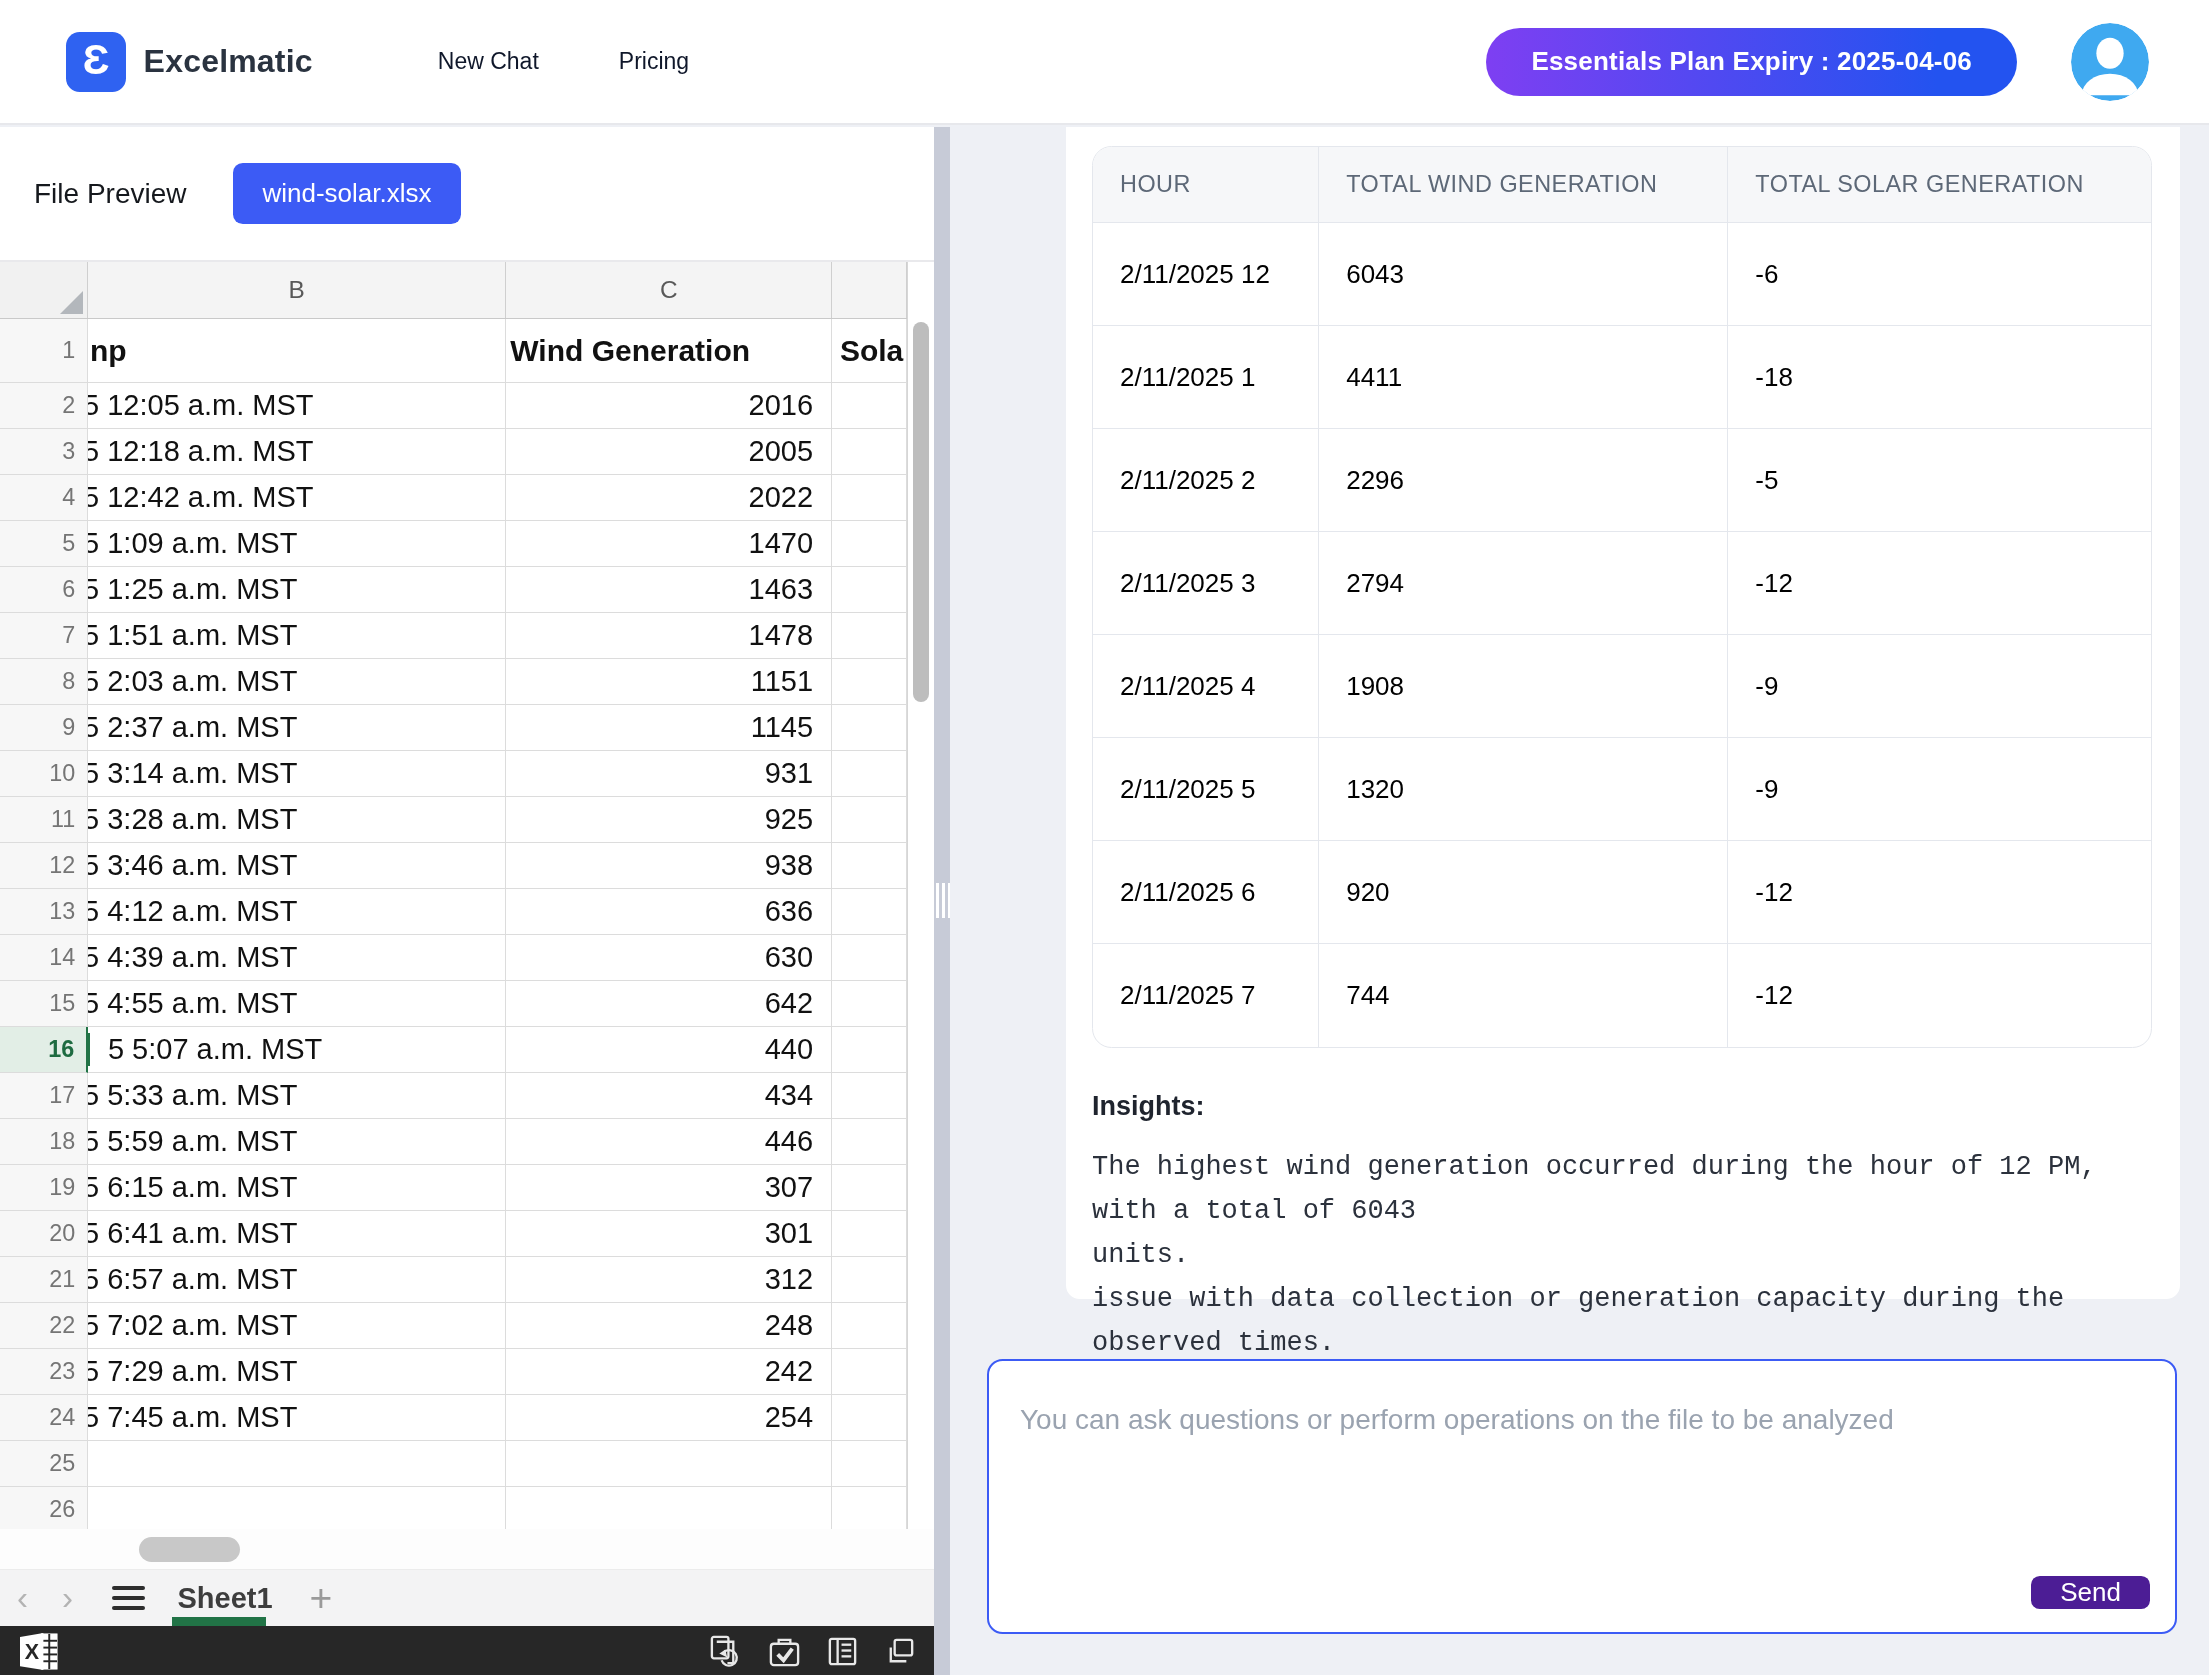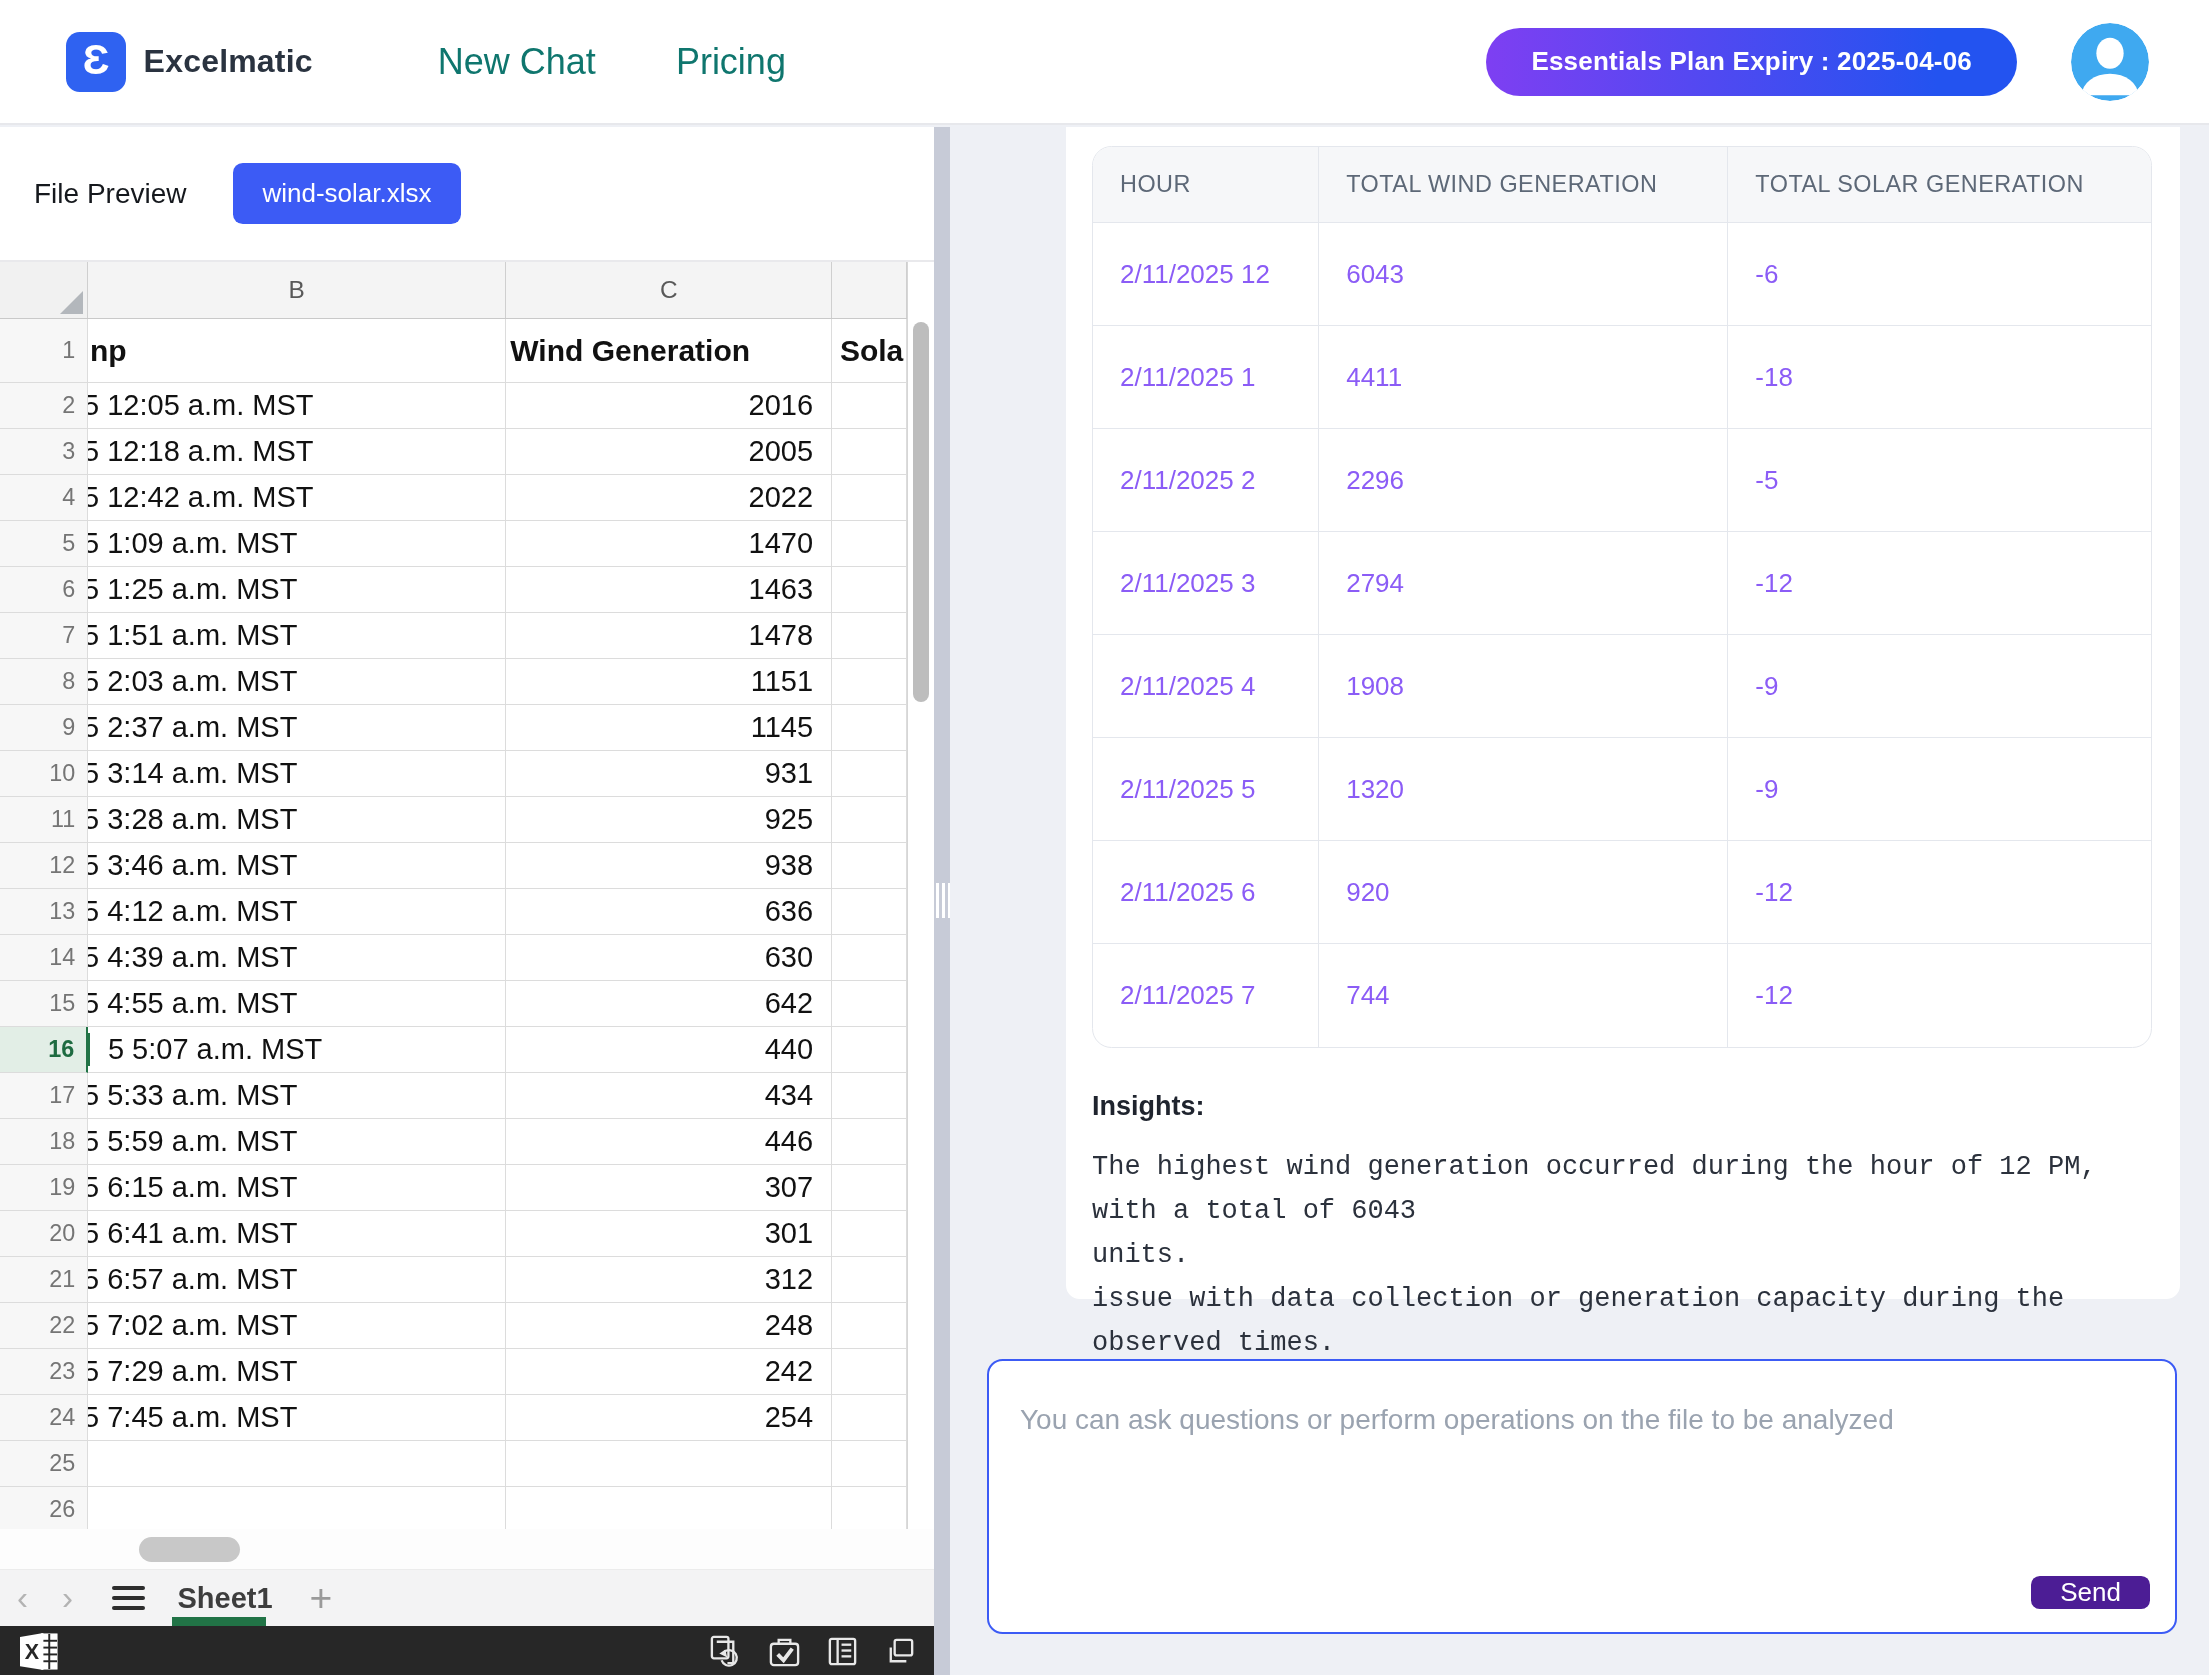--- a/index.html
+++ b/index.html
@@ -8,21 +8,21 @@
   .app { position:relative; width:2210px; height:1675px; }
 
   
   .topbar { position:absolute; left:0; top:0; width:2210px; height:125px; background:#ffffff;
             border-bottom:2px solid #e7e8ec; display:flex; align-items:center; z-index:5; }
   .logo-sq { width:60px; height:60px; margin-left:66px; border-radius:13.7px; background:#2f62f1;
              display:flex; align-items:center; justify-content:center; }
   .logo-glyph { color:#ffffff; font-size:43px; font-weight:700; line-height:1; transform:translateY(-2px); }
   .brand { margin-left:17.6px; font-size:32px; font-weight:700; color:#2a3340; letter-spacing:0.2px; }
   .nav { display:flex; margin-left:125px; gap:80px; }
-  .nav-link { font-size:36px; color:#0f766e; cursor:pointer; }
+  .nav-link { font-size:23px; color:#0f172a; cursor:pointer; }
   .top-spacer { flex:1; }
   .plan-pill { height:68px; border-radius:34px; padding:0 45px; display:flex; align-items:center;
                background:linear-gradient(90deg,#7e3ff2 0%,#2353f0 85%); color:#fff; font-size:26px;
                font-weight:600; letter-spacing:0.2px; cursor:pointer; }
   .avatar { width:78px; height:78px; border-radius:50%; margin-left:54px; margin-right:61px; overflow:hidden; cursor:pointer; }
 
   
   .left-panel { position:absolute; left:0; top:127px; width:934px; height:1549px; background:#ffffff; }
   .preview-bar { height:135px; background:#fff; border-bottom:2px solid #e9e9ec; display:flex; align-items:center; }
   .preview-label { margin-left:34px; font-size:28px; color:#15181d; }
@@ -84,21 +84,21 @@
 
   
   .right-panel { position:absolute; left:950px; top:127px; width:1260px; height:1549px; background:#eef0f5; }
   .message-card { margin-left:116px; width:1114px; height:1172px; background:#ffffff; border-radius:0 0 13.7px 13.7px;
                   padding:18.5px 26px 0 26px; }
   .rtable-wrap { width:1060px; border:1px solid #e4e7ed; border-radius:19.5px; overflow:hidden; background:#fff; }
   table.rtable { width:100%; border-collapse:collapse; }
   .rtable th { height:76px; background:#f6f7f9; text-align:left; padding-left:27px; font-size:23.4px;
                font-weight:500; letter-spacing:0.5px; color:#5d6877; border-left:1px solid #e4e7ed; }
   .rtable th:first-child { border-left:none; }
-  .rtable td { height:103px; padding-left:27px; font-size:26px; color:#8b5cf6;
+  .rtable td { height:103px; padding-left:27px; font-size:26px; color:#000000;
                border-top:1px solid #e4e7ed; border-left:1px solid #e4e7ed; }
   .rtable td:first-child { border-left:none; }
   .col-hour { width:226px; } .col-wind { width:410px; } .col-solar { width:424px; }
 
   .insights { margin-top:43px; }
   .insights-heading { font-size:27px; font-weight:700; color:#1f242e; margin-bottom:23.4px; }
   .insights-line { font-size:27px; color:#2b313c; line-height:1.63;font-family:Liberation Mono, monospace; }
 
   .chat-box { position:relative; margin:60px 33px 0 37px; height:275px; background:#ffffff;
               border:2px solid #3c5bf5; border-radius:15.6px; }

